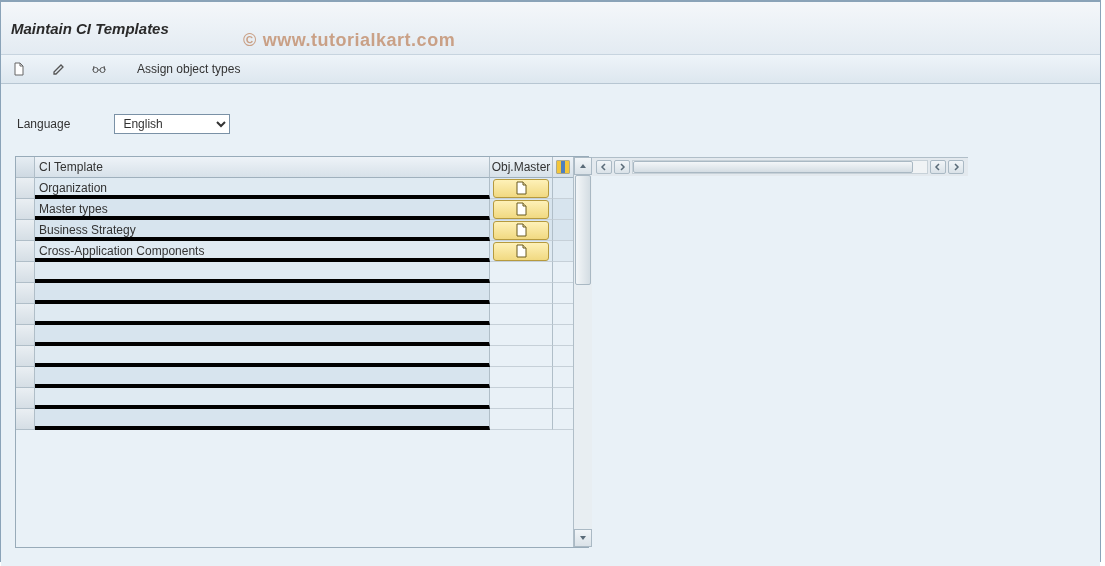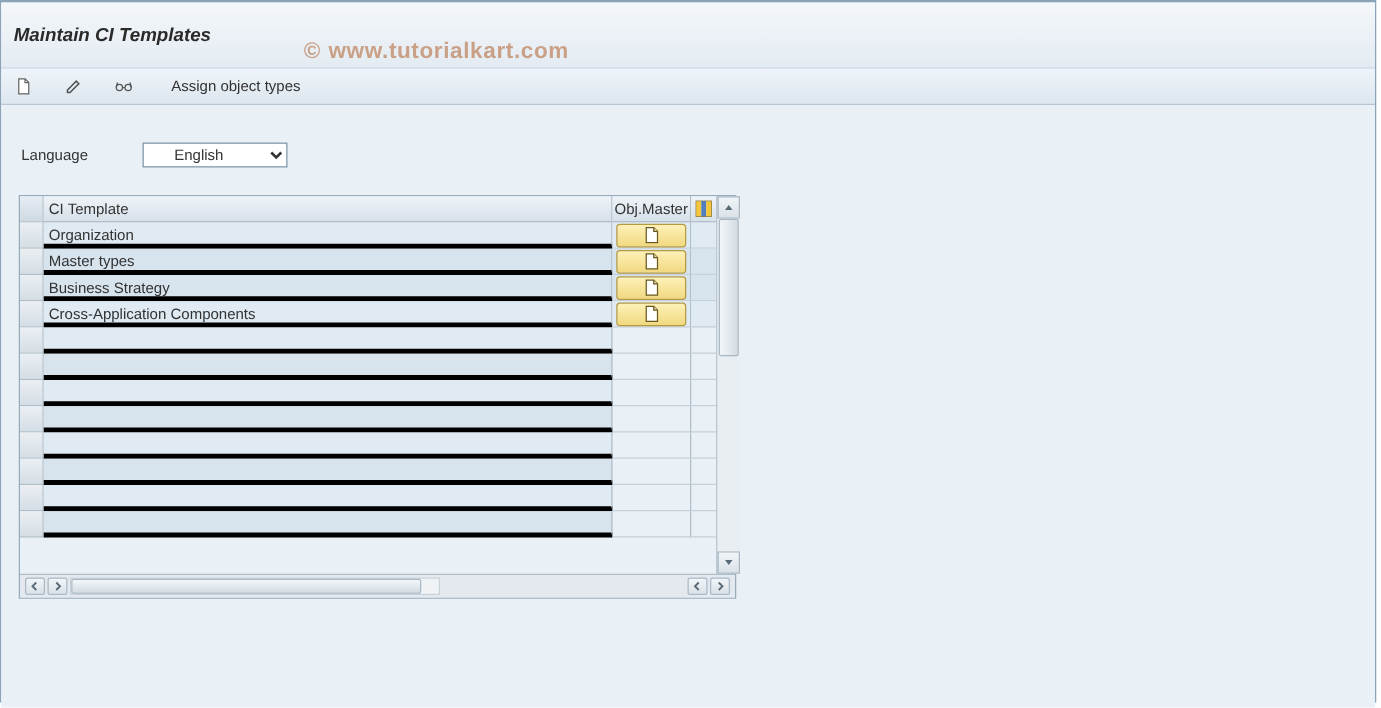--- a/index.html
+++ b/index.html
@@ -85,33 +85,33 @@
   .select-wrap {
     position: relative;
     display: inline-block;
   }
   .select-wrap select {
     width: 116px;
     height: 20px;
     border: 1px solid #7a91a6;
     background: #fff;
     font-size: 12px;
-    padding-left: 20px;
+    padding-left: 4px;
     color: #333;
   }
 
   
   .tablectl {
     width: 574px;
-    height: 323px;
+    height: 392px;
     border: 1px solid #98abb9;
     background: #e9f1f7;
     box-sizing: border-box;
     display: flex;
-    flex-direction: column;
+    flex-direction: row;
   }
   .tbl-body {
     flex: 1 1 auto;
     display: flex;
     min-height: 0;
   }
   .rows-area {
     flex: 1 1 auto;
     display: flex;
     flex-direction: column;

